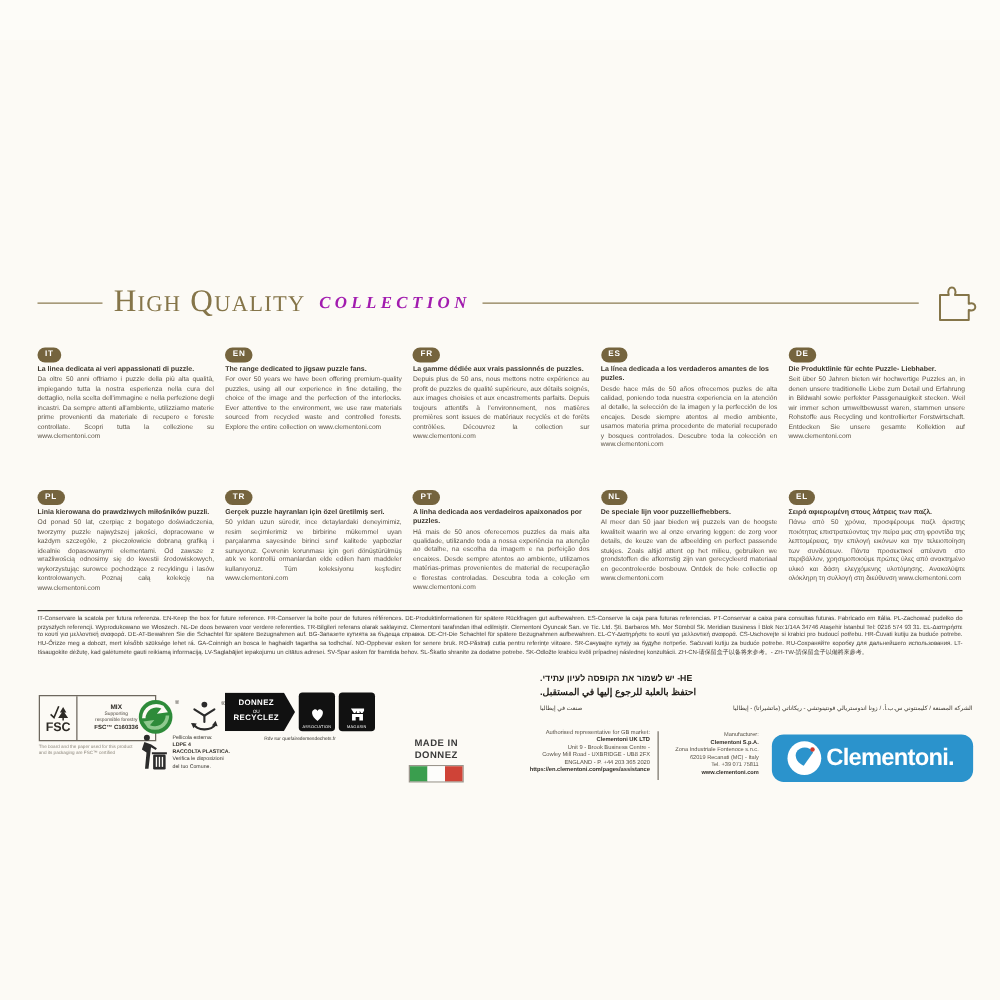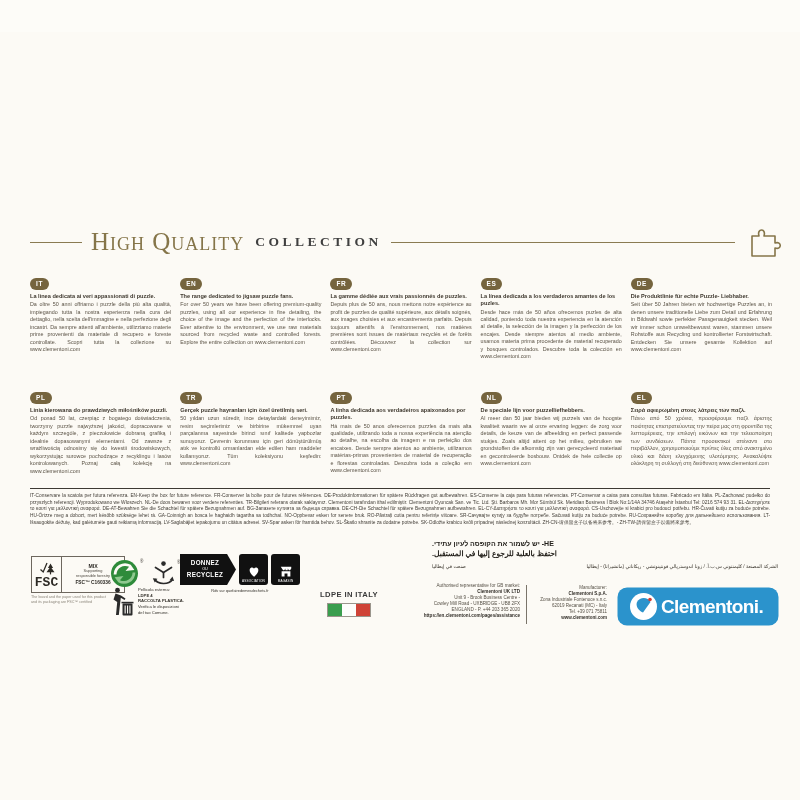--- a/index.html
+++ b/index.html
@@ -9,21 +9,21 @@
 
   
   .title-row { position:absolute; top:188px; left:30px; right:16px; height:44px;
                display:flex; align-items:center; gap:9px; }
   .rule-olive { border-top:1.6px solid #8a7b52; height:0; }
   .rule-short { width:52px; }
   .rule-long { flex:1; }
   .title-main { font-family:"Liberation Serif", serif; font-variant:small-caps;
                 font-size:25px; letter-spacing:1px; color:#857549; white-space:nowrap; }
   .title-sub  { font-family:"Liberation Serif", serif; font-size:13.5px; letter-spacing:3.5px;
-                color:#404040; font-weight:600; white-space:nowrap; margin-left:2px; }
+                color:#a21caf; font-weight:600; white-space:nowrap; margin-left:2px;font-style:italic; }
   .puzzle-icon { flex:0 0 auto; margin-left:2px; }
 
   
   .lang-grid { position:absolute; top:240px; left:30px; width:742px;
                display:grid; grid-template-columns:repeat(5,1fr); column-gap:9px; row-gap:16px; }
   .lang-block { min-height:98px; }
   .lang-badge { display:inline-block; background:#75643e; color:#fff; font-size:6.5px;
                 font-weight:bold; letter-spacing:.6px; padding:2px 6px 2.5px;
                 border-radius:8px; margin-bottom:3px; }
   .lang-lead { font-size:5.6px; font-weight:bold; color:#3e382e; line-height:1.3; margin-bottom:1.5px; }
@@ -40,21 +40,21 @@
   .he-line { font-size:7px; font-weight:bold; color:#24211c; line-height:1.35; }
   .ar-line { font-size:7.5px; font-weight:bold; color:#24211c; line-height:1.35; margin-top:1px; }
   .ar-small-row { display:flex; justify-content:space-between; direction:rtl;
                   font-size:4.8px; color:#3c372f; margin-top:4px; }
 
   
   .fsc-group { position:absolute; top:524px; left:31px; width:94px; }
   .fsc-box { display:flex; border:1px solid #6d675e; height:37px; background:#fcfaf5; }
   .fsc-left { width:30px; border-right:1px solid #6d675e; display:flex; flex-direction:column;
               align-items:center; justify-content:center; padding:1px 0; }
-  .fsc-word { font-family:Liberation Mono, monospace; font-weight:bold; font-size:13px; color:#2d2a25; }
+  .fsc-word { font-family:Liberation Sans, sans-serif; font-weight:bold; font-size:10px; color:#2d2a25; }
   .fsc-right { flex:1; display:flex; flex-direction:column; align-items:center;
                justify-content:center; line-height:1.25; }
   .fsc-mix { font-size:5.2px; font-weight:bold; color:#2d2a25; }
   .fsc-sup { font-size:3.9px; color:#4a453d; text-align:center; }
   .fsc-code { font-size:4.8px; font-weight:bold; color:#2d2a25; margin-top:1px; }
   .fsc-note { font-size:3.7px; color:#8c867b; line-height:1.3; margin-top:2px; text-align:left; }
 
   .greendot-group { position:absolute; top:527px; left:110px; display:flex; align-items:flex-start; }
   .reg-sup { font-size:4.5px; color:#3c3832; margin-left:1px; }
 
@@ -259,21 +259,21 @@
           <path d="M3 3 h18 v3 l-2 3 h-2 l-2 -3 v3 h-4 v-3 l-2 3 h-2 l-2 -3 z"></path>
           <path d="M4.5 10.5 h15 v9 h-5 v-5 h-5 v5 h-5 z"></path>
         </svg>
         <span class="tile-label">MAGASIN</span>
       </div>
     </div>
     <div class="infotri-site">Rdv sur quefairedemesdechets.fr</div>
   </div>
 
   <div class="made-italy">
-    <div class="mii-label">LDPE IN ITALY</div>
+    <div class="mii-label">MADE IN DONNEZ</div>
     <div class="ita-flag">
       <span style="background:#3a9e4e"></span>
       <span style="background:#fdfdfb"></span>
       <span style="background:#cf4337"></span>
     </div>
   </div>
 
   <div class="gb-block">
     <div>Authorised representative for GB market:</div>
     <div class="bold">Clementoni UK LTD</div>

